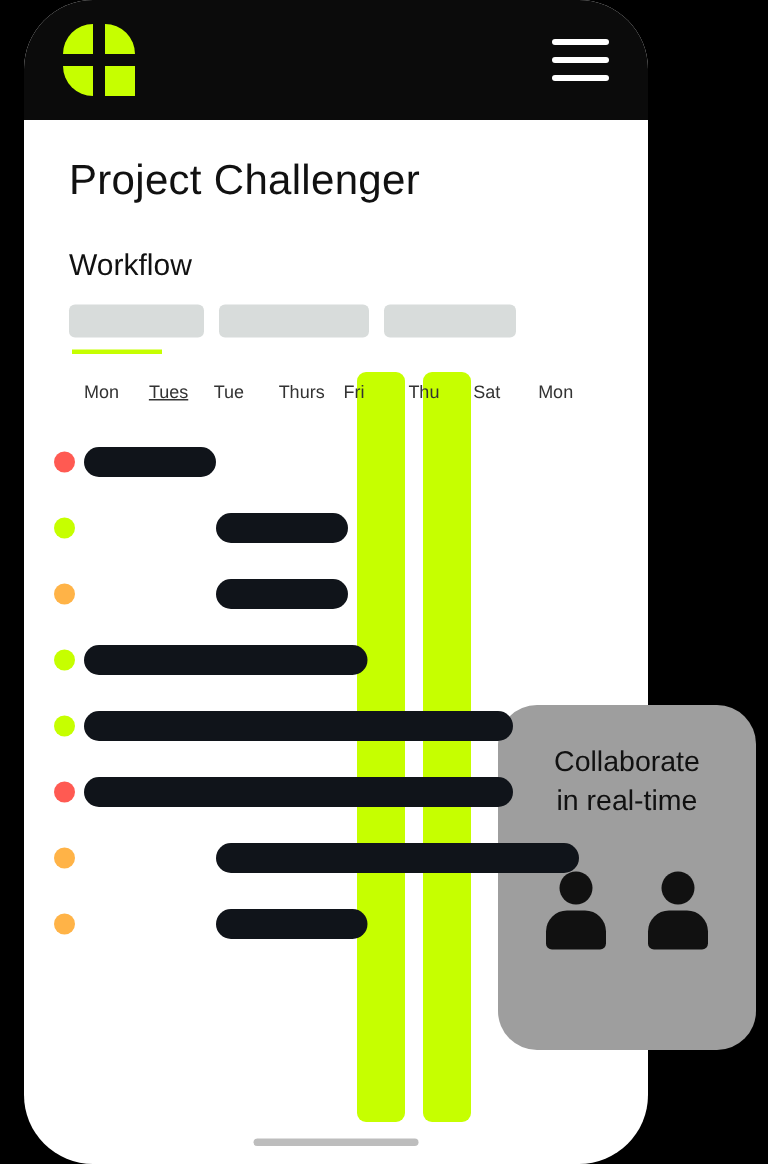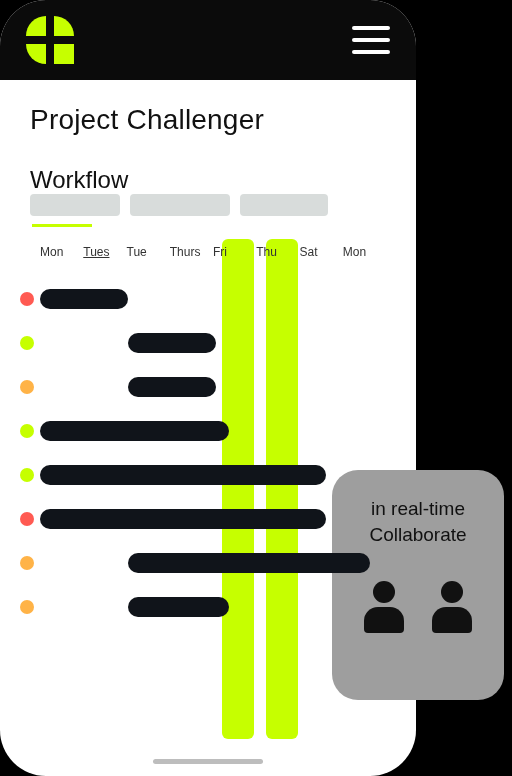--- a/index.html
+++ b/index.html
@@ -6,21 +6,21 @@
   body {
     background: #000;
     font-family: -apple-system, BlinkMacSystemFont, "Segoe UI", Helvetica, Arial, sans-serif;
     width: 512px;
     height: 776px;
     position: relative;
     overflow: hidden;
   }
   .phone {
     position: absolute;
-    left: 0;
+    left: 16px;
     top: 0;
     width: 416px;
     height: 776px;
     background: #fff;
     border-radius: 46px;
     overflow: hidden;
   }
   .topbar {
     height: 80px;
     background: #0b0b0b;
@@ -36,21 +36,21 @@
   }
   .logo span { position: absolute; background: #c6ff00; }
   .logo .q1 { left:0; top:0; width:20px; height:20px; border-radius:20px 0 0 0; }
   .logo .q2 { right:0; top:0; width:20px; height:20px; border-radius:0 20px 0 0; }
   .logo .q3 { left:0; bottom:0; width:20px; height:20px; border-radius:0 0 0 20px; }
   .logo .q4 { right:0; bottom:0; width:20px; height:20px; border-radius:0; }
   .hamburger { display:flex; flex-direction:column; gap:8px; cursor:pointer; }
   .hamburger div { width:38px; height:4px; background:#fff; border-radius:2px; }
   .content { padding: 24px 30px 0 30px; }
   .title { font-size: 28px; font-weight: 400; color:#111; margin-bottom: 30px; letter-spacing:0.2px; }
-  .subtitle { font-size: 24px; font-weight: 400; color:#111; }
+  .subtitle { font-size: 20px; font-weight: 400; color:#111; margin-bottom: 14px; }
   .tabs { display:flex; gap:10px; margin-bottom:8px; }
   .tab { height:22px; background:#d8dcdb; border-radius:4px; }
   .tab1 { width:90px; }
   .tab2 { width:100px; }
   .tab3 { width:88px; }
   .tab-underline { width:60px; height:3px; background:#c6ff00; margin-left:2px; margin-bottom:18px; }
 
   .gantt-wrap { position:relative; margin-left:-10px; }
   .days { display:flex; margin-left:20px; }
   .day { width:44px; font-size:12px; color:#333; }
@@ -171,22 +171,22 @@
             <div class="bar" style="width: 101.2px;"></div>
           </div>
         </div>
     </div>
   </div>
 
   <div class="home-indicator"></div>
 </div>
 
 <div class="collab-card">
+  <div class="ctext">Collaborate</div>
   <div class="ctext">in real-time</div>
-  <div class="ctext">Collaborate</div>
   <div class="people">
     <div class="person">
         <div class="head"></div>
         <div class="body"></div>
       </div>
     <div class="person">
         <div class="head"></div>
         <div class="body"></div>
       </div>
   </div>

